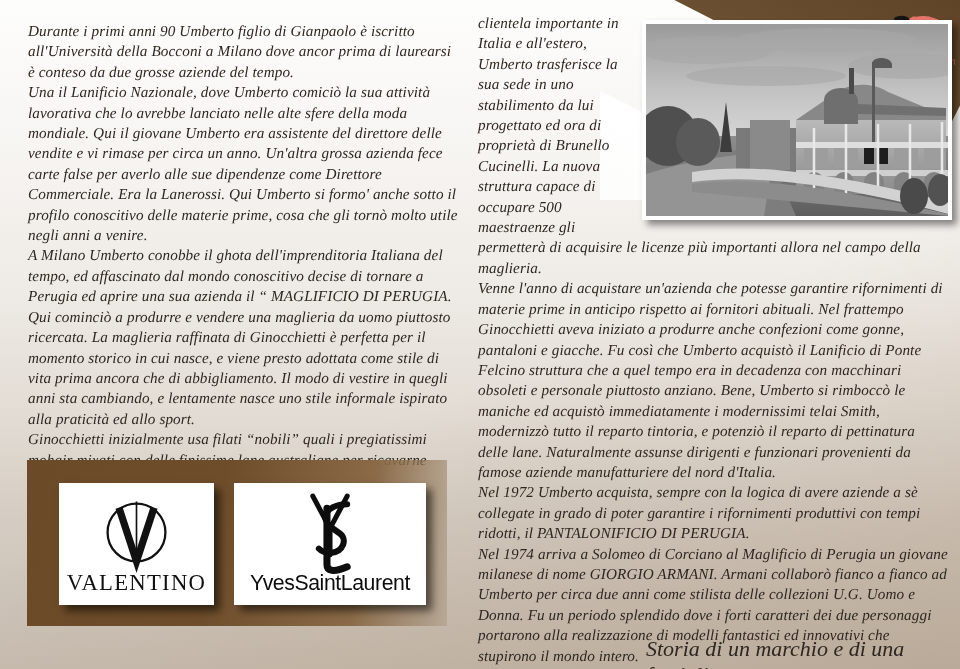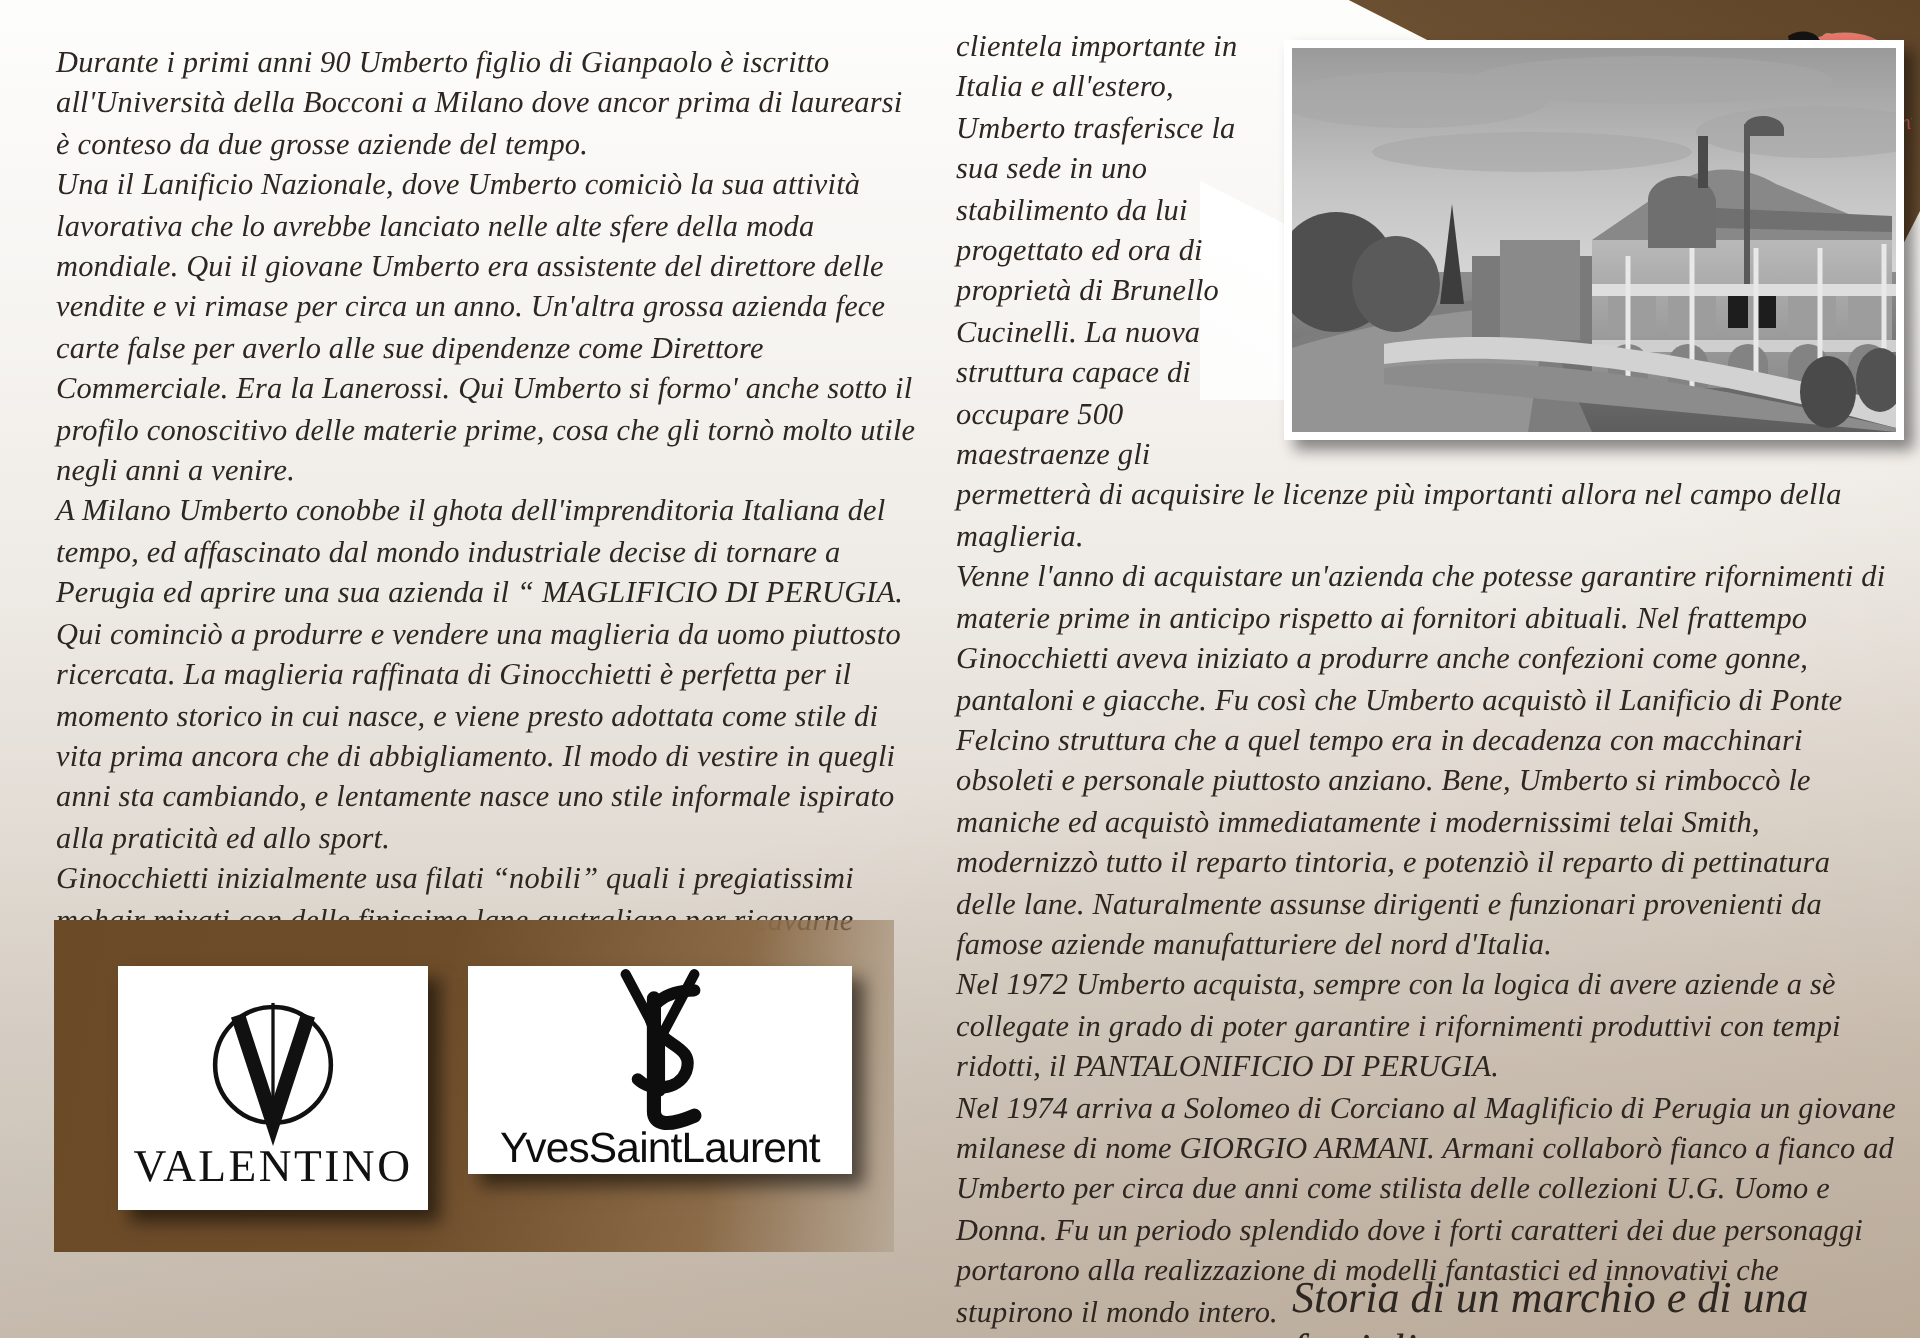--- a/index.html
+++ b/index.html
@@ -82,21 +82,21 @@
   .brand-panel{
     position:absolute;left:27px;top:460px;width:420px;height:166px;
     background:linear-gradient(100deg,#6b4a27 0%,#6e4d2a 45%,#8a6a47 78%,rgba(160,140,115,.35) 100%);
   }
   .brand-card{
     position:absolute;background:#ffffff;
     box-shadow:6px 6px 8px rgba(0,0,0,.55);
     display:flex;align-items:center;justify-content:center;
   }
   #card-valentino{left:32px;top:23px;width:155px;height:122px;}
-  #card-ysl{left:207px;top:23px;width:192px;height:104px;}
+  #card-ysl{left:207px;top:23px;width:192px;height:122px;}
   .brand-card svg{display:block;}
 
   .u-hidden{position:absolute;width:1px;height:1px;overflow:hidden;clip:rect(0 0 0 0);}
 </style>
 </head>
 <body>
 
 <div id="page">
 
   <div class="corner-band">
@@ -136,21 +136,21 @@
 
       <text x="58" y="66" fill="#e8766b" font-family="'Liberation Serif',serif" font-style="italic" font-size="11" transform="rotate(-12 58 66)">erfettamente</text>
       <text x="58" y="88" fill="#e8766b" font-family="'Liberation Serif',serif" font-style="italic" font-size="15" transform="rotate(-8 58 88)">Chic</text>
     </svg>
     <span class="u-hidden">Perfettamente Chic</span>
   </div>
 
   <div class="col" id="col-left">
     <p>Durante i primi anni 90 Umberto figlio di Gianpaolo è iscritto all'Università della Bocconi a Milano dove ancor prima di laurearsi è conteso da due grosse aziende del tempo.</p>
     <p>Una il Lanificio Nazionale, dove Umberto comiciò la sua attività lavorativa che lo avrebbe lanciato nelle alte sfere della moda mondiale. Qui il giovane Umberto era assistente del direttore delle vendite e vi rimase per circa un anno. Un'altra grossa azienda fece carte false per averlo alle sue dipendenze come Direttore Commerciale. Era la Lanerossi. Qui Umberto si formo' anche sotto il profilo conoscitivo delle materie prime, cosa che gli tornò molto utile negli anni a venire.</p>
-    <p>A Milano Umberto conobbe il ghota dell'imprenditoria Italiana del tempo, ed affascinato dal mondo industriale decise di tornare a Perugia ed aprire una sua azienda il “ MAGLIFICIO DI PERUGIA.</p>
+    <p>A Milano Umberto conobbe il ghota dell'imprenditoria Italiana del tempo, ed affascinato dal mondo conoscitivo decise di tornare a Perugia ed aprire una sua azienda il “ MAGLIFICIO DI PERUGIA.</p>
     <p>Qui cominciò a produrre e vendere una maglieria da uomo piuttosto ricercata. La maglieria raffinata di Ginocchietti è perfetta per il momento storico in cui nasce, e viene presto adottata come stile di vita prima ancora che di abbigliamento. Il modo di vestire in quegli anni sta cambiando, e lentamente nasce uno stile informale ispirato alla praticità ed allo sport.</p>
     <p>Ginocchietti inizialmente usa filati “nobili” quali i pregiatissimi mohair mixati con delle finissime lane australiane per ricavarne degli effetti davvero speciali e innovativi.</p>
     <p>Successivamente dopo esser riuscito a conquistarsi molto velocemente una</p>
   </div>
 
   <div class="col" id="col-right">
 
     <div class="photo-float">
       <div class="photo">
         <svg viewBox="0 0 302 192" preserveAspectRatio="none" xmlns="http://www.w3.org/2000/svg" aria-hidden="true">

